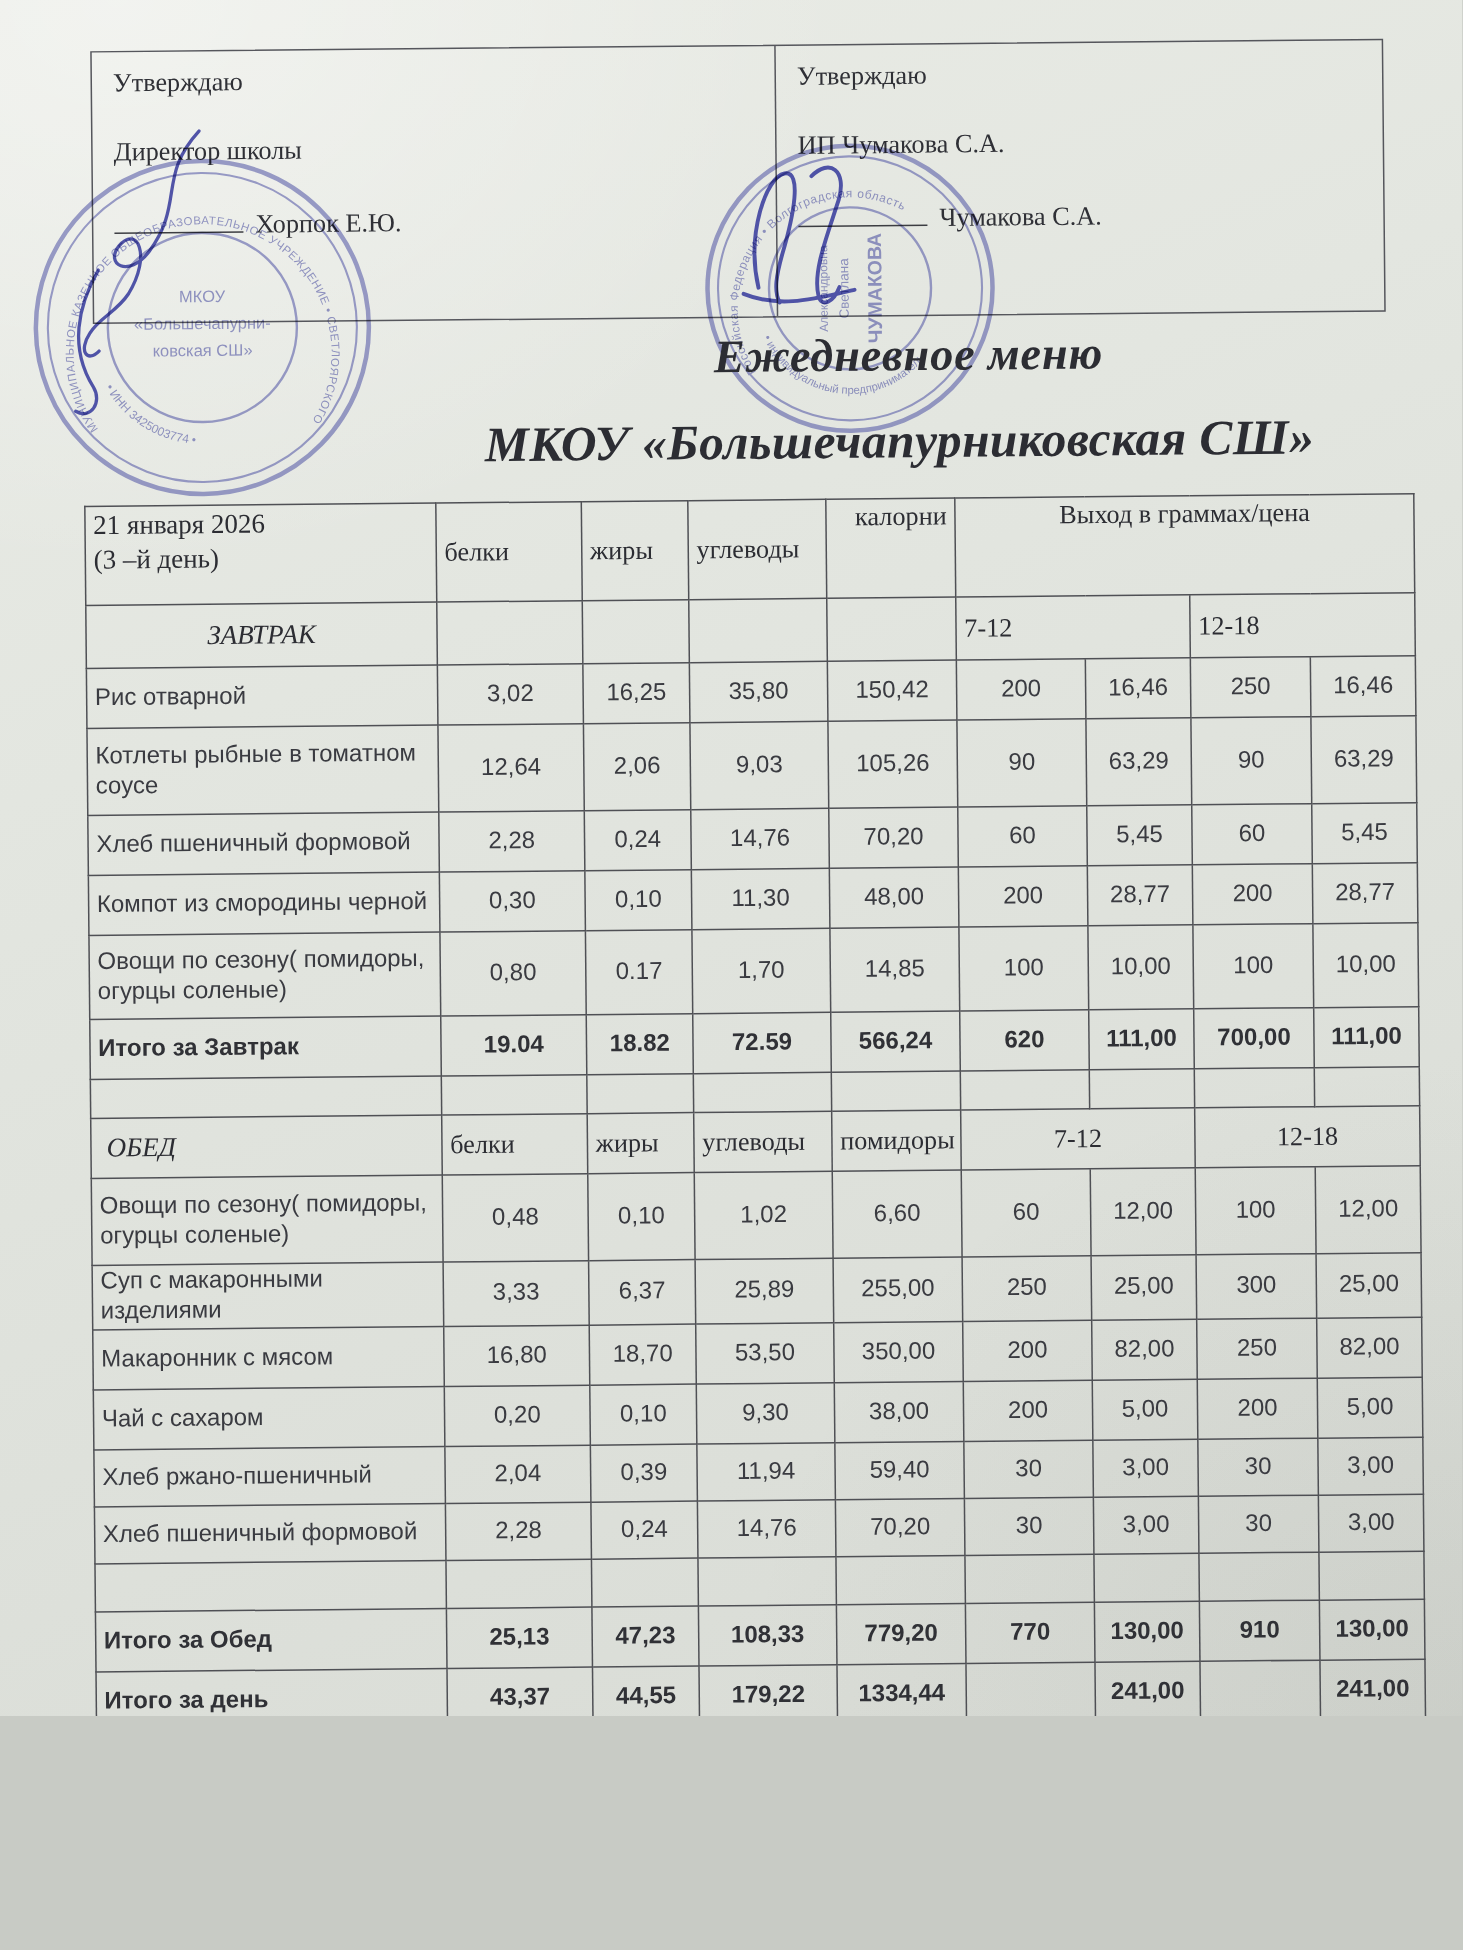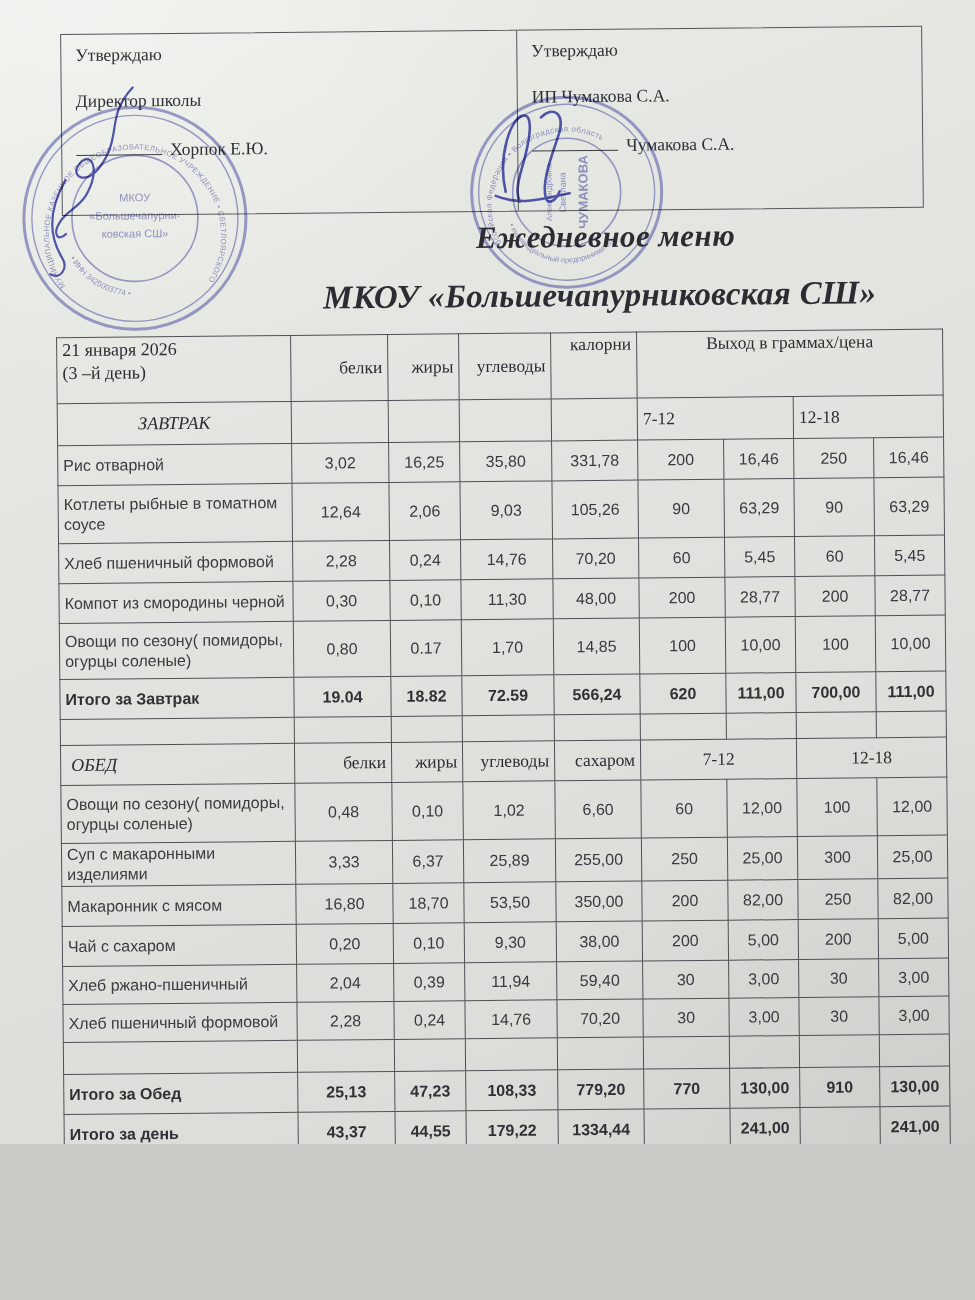--- a/index.html
+++ b/index.html
@@ -33,21 +33,21 @@
   
   .stamp{position:absolute;mix-blend-mode:multiply;opacity:.55;}
   .stamp text{fill:#41459c;font-family:"Liberation Sans",sans-serif;}
   .signature{position:absolute;mix-blend-mode:multiply;}
 
   
   table.menu{position:absolute;left:57px;top:333px;width:886px;border-collapse:collapse;
     table-layout:fixed;}
   .menu td,.menu th{border:1.7px solid #4f5055;padding:1px 5px;box-sizing:border-box;
     overflow:hidden;font-weight:normal;}
-  .hdr{font-family:"Liberation Serif",serif;font-weight:bold;font-size:17.5px;color:#2c2d33;text-align:right;}
+  .hdr{font-family:"Liberation Serif",serif;font-weight:bold;font-size:17.5px;color:#2c2d33;text-align:left;}
   .hdr.top{vertical-align:top;text-align:right;padding-left:16px;}
   .hdr.topc{vertical-align:top;text-align:center;}
   .datecell{vertical-align:top;text-align:left;font-size:18px;line-height:1.25;padding-top:4px;padding-left:8px;}
   .sec{font-family:"Liberation Serif",serif;font-weight:bold;font-style:italic;font-size:18px;color:#2c2d33;}
   .age{font-family:"Liberation Serif",serif;font-weight:bold;font-size:17.5px;color:#2c2d33;text-align:left;padding-left:10px;}
   .agec{text-align:center;padding-left:0;}
   .name{font-family:"Liberation Sans",sans-serif;font-size:16px;text-align:left;padding-left:8px;color:#3a3b41;line-height:1.25;}
   .val{font-family:"Liberation Sans",sans-serif;font-size:16px;text-align:center;color:#3a3b41;}
   tr.tot .name, tr.tot .val{font-weight:bold;color:#303136;}
 </style>
@@ -156,21 +156,21 @@
         <td></td>
         <td class="age" colspan="2">7-12</td>
         <td class="age" colspan="2">12-18</td>
       </tr>
 
       <tr style="height:40px">
         <td class="name">Рис отварной</td>
         <td class="val">3,02</td>
         <td class="val">16,25</td>
         <td class="val">35,80</td>
-        <td class="val">331,78</td>
+        <td class="val">150,42</td>
         <td class="val">200</td>
         <td class="val">16,46</td>
         <td class="val">250</td>
         <td class="val">16,46</td>
       </tr>
 
       <tr style="height:58px">
         <td class="name">Котлеты рыбные в томатном соусе</td>
         <td class="val">12,64</td>
         <td class="val">2,06</td>
@@ -240,21 +240,21 @@
             <td></td>
             <td></td>
             <td></td>
       </tr>
 
       <tr style="height:40px">
         <td class="sec" style="padding-left:10px">ОБЕД</td>
         <td class="hdr">белки</td>
         <td class="hdr">жиры</td>
         <td class="hdr">углеводы</td>
-        <td class="hdr">сахаром</td>
+        <td class="hdr">помидоры</td>
         <td class="age agec" colspan="2">7-12</td>
         <td class="age agec" colspan="2">12-18</td>
       </tr>
 
       <tr style="height:58px">
         <td class="name">Овощи по сезону( помидоры, огурцы соленые)</td>
         <td class="val">0,48</td>
         <td class="val">0,10</td>
         <td class="val">1,02</td>
         <td class="val">6,60</td>

